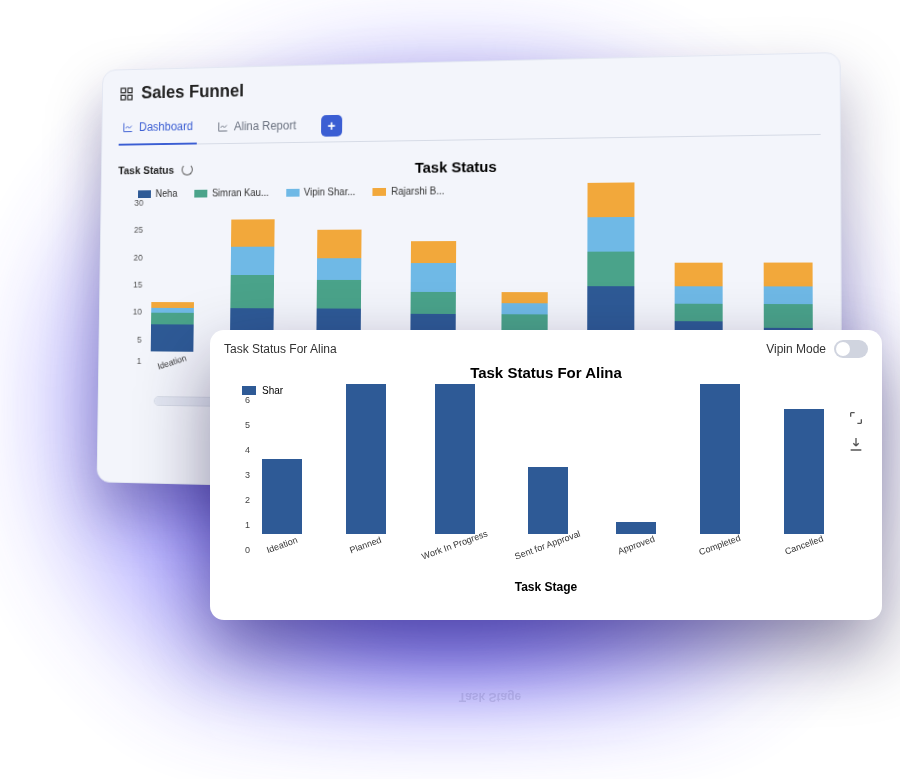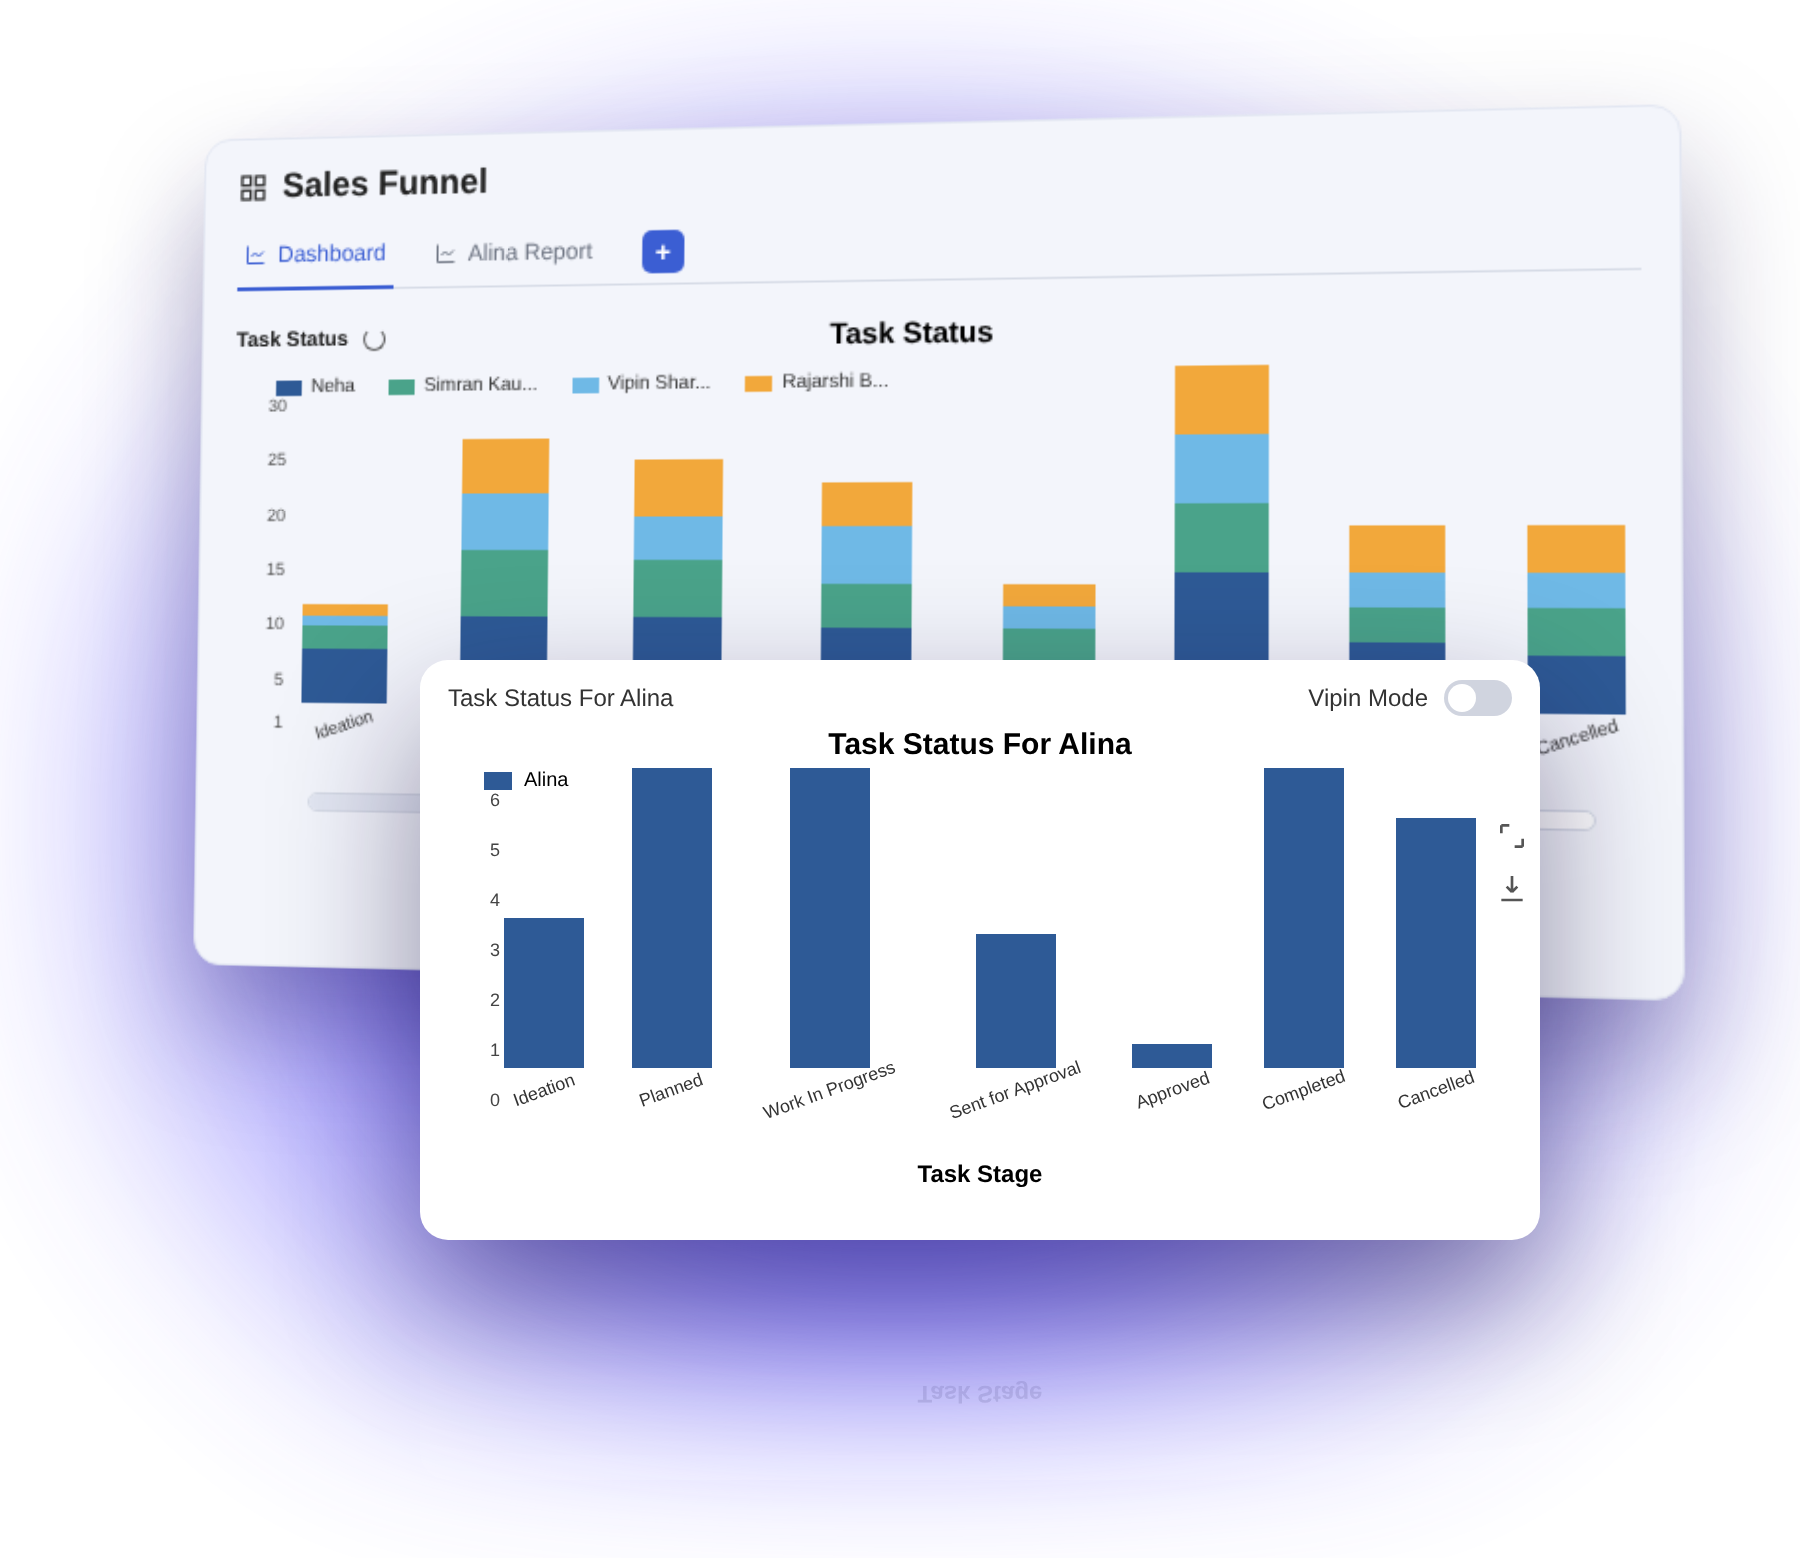--- a/index.html
+++ b/index.html
@@ -49,21 +49,21 @@
   .stack{flex:1;display:flex;flex-direction:column;justify-content:flex-end;align-items:center;}
   .bar{width:46px;display:flex;flex-direction:column-reverse;}
   .seg{width:100%;}
   .xlabel{font-size:9px;color:#333;margin-top:6px;transform:rotate(-18deg);white-space:nowrap;}
 
   .scrollbar{margin:30px 40px 0 60px;height:10px;border:1px solid var(--border);border-radius:6px;position:relative;background:#fff;}
   .thumb{position:absolute;left:0;width:40%;height:100%;background:#e3e7f2;border-radius:6px;}
 
   
   .panel-front{
-    position:absolute;left:210px;top:330px;width:560px;height:290px;
+    position:absolute;left:210px;top:330px;width:672px;height:290px;
     background:#fff;border-radius:14px;box-shadow:0 30px 70px rgba(20,10,60,.45);
     z-index:2;padding:10px 14px 12px 14px;
   }
   .pf-top{display:flex;align-items:center;justify-content:space-between;font-size:12px;color:#333;}
   .toggle{width:34px;height:18px;border-radius:10px;background:#d0d4df;position:relative;cursor:pointer;}
   .toggle::after{content:"";position:absolute;left:2px;top:2px;width:14px;height:14px;border-radius:50%;background:#fff;}
   .pf-title{text-align:center;font-weight:700;font-size:15px;margin-top:6px;}
   .pf-legend{display:flex;gap:6px;align-items:center;font-size:10px;margin:4px 0 4px 18px;}
   .pf-legend i{width:14px;height:9px;background:var(--blue);display:inline-block;}
   .pf-body{display:flex;}
@@ -237,21 +237,21 @@
   <div class="pf-top">
     <span>Task Status For Alina</span>
     <div style="display:flex;align-items:center;gap:8px;">
       <span>Vipin Mode</span>
       <div class="toggle"></div>
     </div>
   </div>
   <div class="pf-title">Task Status For Alina</div>
   <div class="pf-legend">
     <i></i>
-    <span>Alina</span>
+    <span>Shar</span>
   </div>
   <div class="pf-body">
     <div class="chart2" id="chart2">
       <div class="y2" id="yaxis2">
           <span style="bottom: 0%;">0</span>
           <span style="bottom: 16.6667%;">1</span>
           <span style="bottom: 33.3333%;">2</span>
           <span style="bottom: 50%;">3</span>
           <span style="bottom: 66.6667%;">4</span>
           <span style="bottom: 83.3333%;">5</span>

